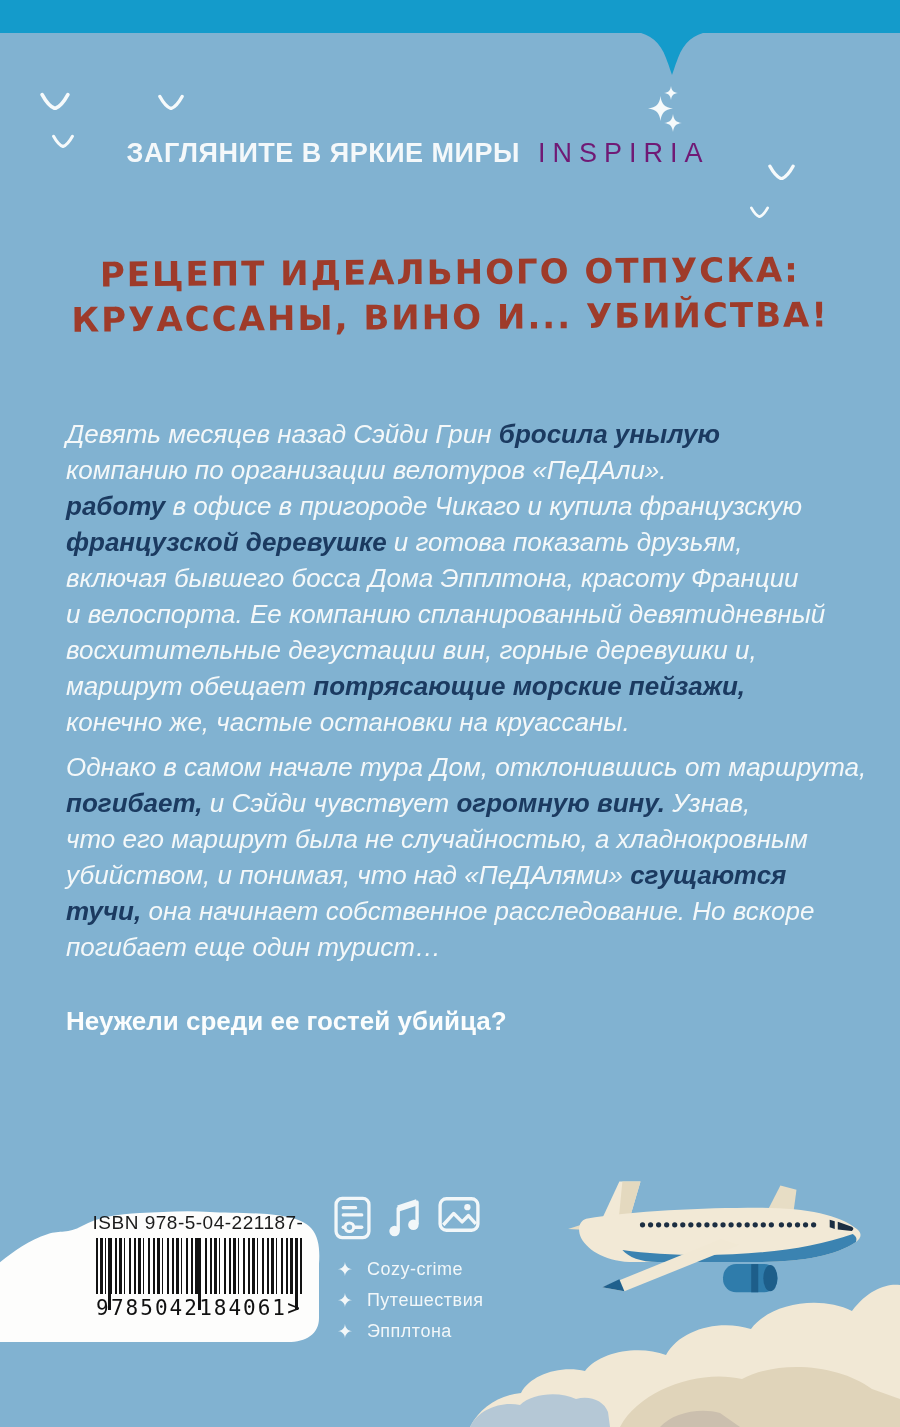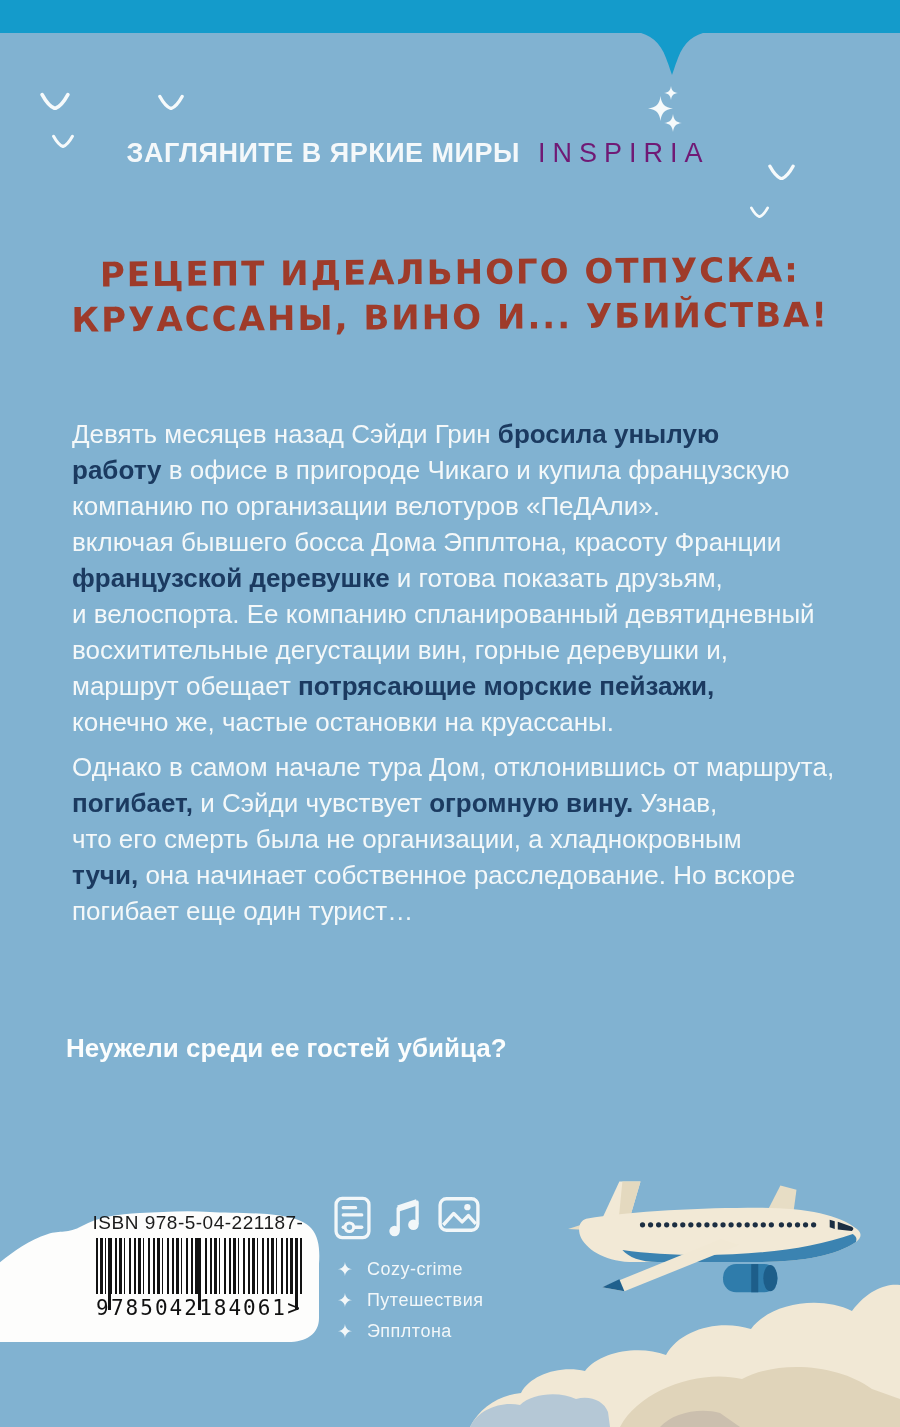--- a/index.html
+++ b/index.html
@@ -26,27 +26,27 @@
   }
 
   
   .headline{
     position:absolute;top:250px;left:0;width:100%;text-align:center;
     color:#9e3b2a;font-family:"DejaVu Sans",sans-serif;font-weight:700;
     font-size:34px;line-height:45px;letter-spacing:2px;transform:rotate(-.4deg);
   }
 
   
-  .synopsis{position:absolute;top:416px;left:72px;width:790px;color:#f4f8f9;}
+  .synopsis{position:absolute;top:416px;left:66px;width:790px;color:#f4f8f9;font-style:italic;}
   .synopsis .para{margin:0 0 9px 0;}
   .synopsis .line{font-size:26px;line-height:36px;white-space:nowrap;}
   .synopsis .seg.bold{font-weight:700;color:#1b3a60;}
   .closing{
     position:absolute;top:1006px;left:66px;
-    color:#fbfdfd;font-weight:700;font-size:26px;margin-top:27px;
+    color:#fbfdfd;font-weight:700;font-size:26px;
   }
 
   
   .isbn-blob{position:absolute;left:-10px;top:1196px;}
   .isbn-label{
     position:absolute;left:88px;top:1212px;width:220px;text-align:center;
     color:#1b1b1b;font-size:19px;letter-spacing:.5px;
   }
   .barcode{position:absolute;left:96px;top:1238px;width:206px;height:82px;}
   .barcode .bars{
@@ -118,33 +118,34 @@
   </div>
 
   <div class="headline">
     <div>РЕЦЕПТ ИДЕАЛЬНОГО ОТПУСКА:</div>
     <div>КРУАССАНЫ, ВИНО И... УБИЙСТВА!</div>
   </div>
 
   <div class="synopsis">
       <div class="para">
         <div class="line"><span class="seg">Девять месяцев назад Сэйди Грин </span><span class="seg bold">бросила унылую</span></div>
+        <div class="line"><span class="seg">компанию по организации велотуров «ПеДАли».</span></div>
         <div class="line"><span class="seg bold">работу</span><span class="seg"> в офисе в пригороде Чикаго и купила французскую</span></div>
-        <div class="line"><span class="seg">компанию по организации велотуров «ПеДАли».</span></div>
+        <div class="line"><span class="seg bold">французской деревушке</span><span class="seg"> и готова показать друзьям,</span></div>
         <div class="line"><span class="seg">включая бывшего босса Дома Эпплтона, красоту Франции</span></div>
-        <div class="line"><span class="seg bold">французской деревушке</span><span class="seg"> и готова показать друзьям,</span></div>
         <div class="line"><span class="seg">и велоспорта. Ее компанию спланированный девятидневный</span></div>
         <div class="line"><span class="seg">восхитительные дегустации вин, горные деревушки и,</span></div>
         <div class="line"><span class="seg">маршрут обещает </span><span class="seg bold">потрясающие морские пейзажи,</span></div>
         <div class="line"><span class="seg">конечно же, частые остановки на круассаны.</span></div>
       </div>
       <div class="para">
         <div class="line"><span class="seg">Однако в самом начале тура Дом, отклонившись от маршрута,</span></div>
         <div class="line"><span class="seg bold">погибает,</span><span class="seg"> и Сэйди чувствует </span><span class="seg bold">огромную вину.</span><span class="seg"> Узнав,</span></div>
-        <div class="line"><span class="seg">что его смерть была не организации, а хладнокровным</span></div>
+        <div class="line"><span class="seg">что его маршрут была не случайностью, а хладнокровным</span></div>
+        <div class="line"><span class="seg">убийством, и понимая, что над «ПеДАлями» </span><span class="seg bold">сгущаются</span></div>
         <div class="line"><span class="seg bold">тучи,</span><span class="seg"> она начинает собственное расследование. Но вскоре</span></div>
         <div class="line"><span class="seg">погибает еще один турист…</span></div>
       </div>
     </div>
   <div class="closing">Неужели среди ее гостей убийца?</div>
 
   <svg class="isbn-blob" width="335" height="150" viewBox="0 0 335 150">
     <path d="M0,74 C18,60 34,46 58,38 C70,34 78,38 92,30 C108,21 128,18 150,17 C172,16 196,14 220,16 C248,18 305,14 321,32 C329,41 330,54 329,68 L329,122 C329,138 316,146 298,146 L0,146 Z" fill="#fdfdfc"></path>
   </svg>
   <div class="isbn-label">ISBN 978-5-04-221187-4</div>

